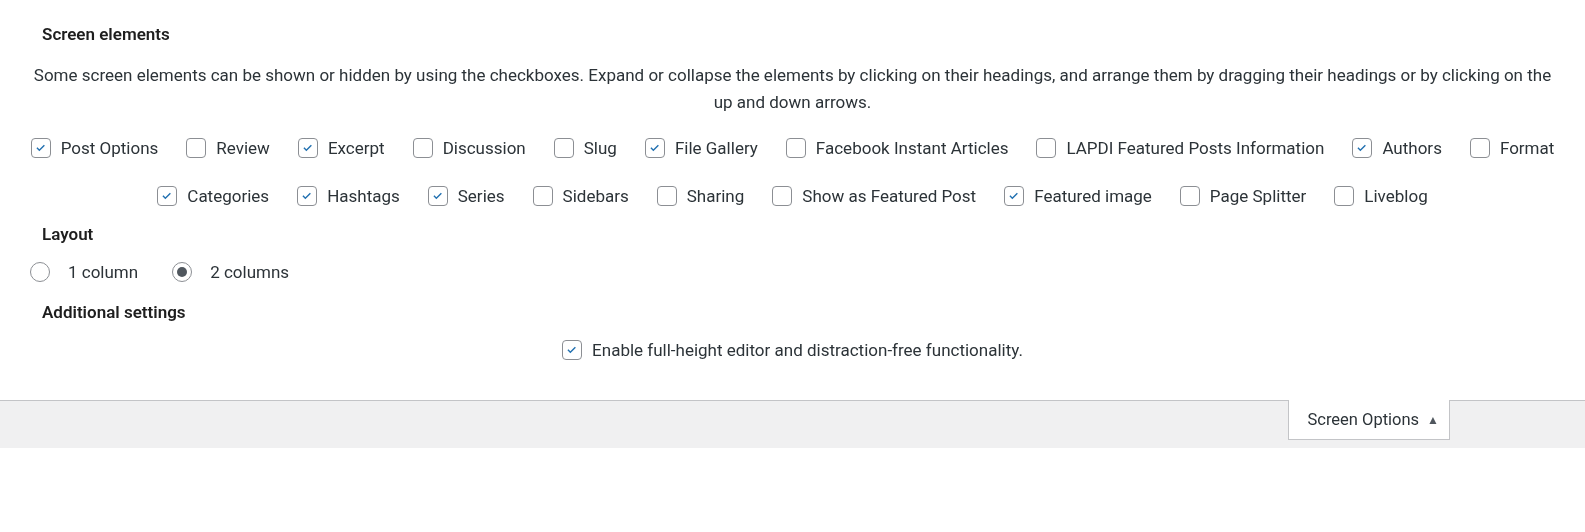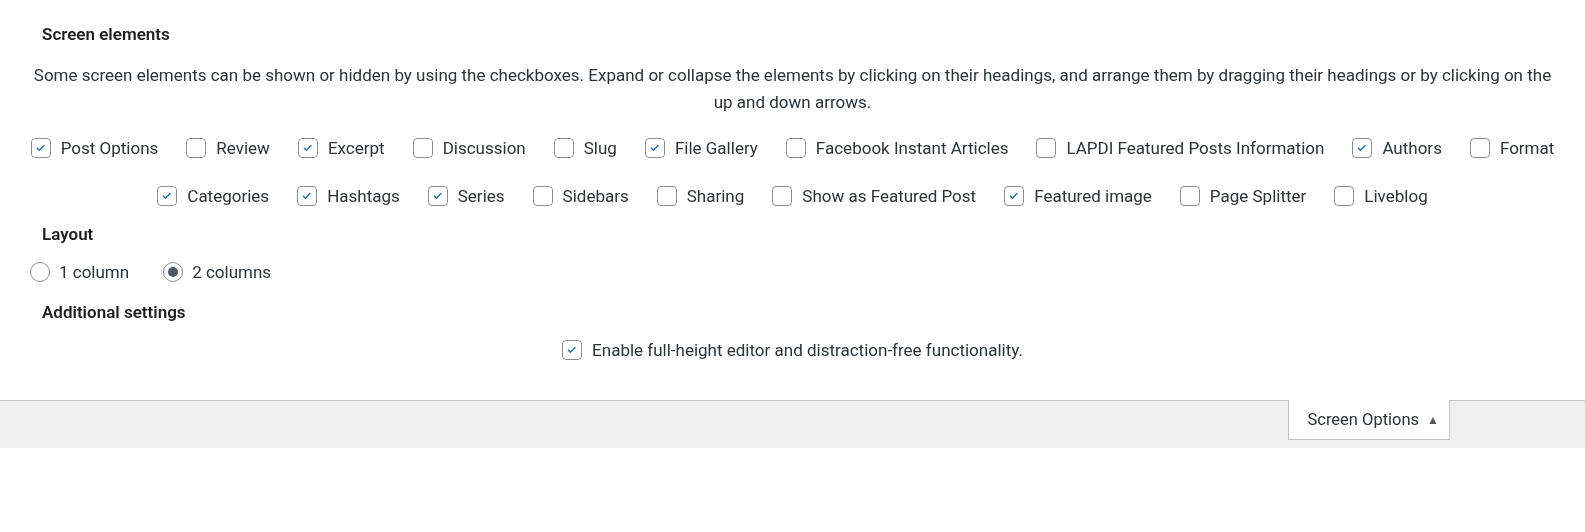--- a/index.html
+++ b/index.html
@@ -66,21 +66,21 @@
   }
 
   .radio-row {
     display: flex;
     gap: 34px;
     margin: 14px 0 20px 0;
   }
   .rd {
     display: inline-flex;
     align-items: flex-end;
-    gap: 9px;
+    gap: 18px;
     font-size: 17px;
     color: #2c3338;
   }
   .rd .rcircle {
     width: 20px;
     height: 20px;
     border: 1px solid #8c8f94;
     border-radius: 50%;
     box-sizing: border-box;
     display: inline-flex;

